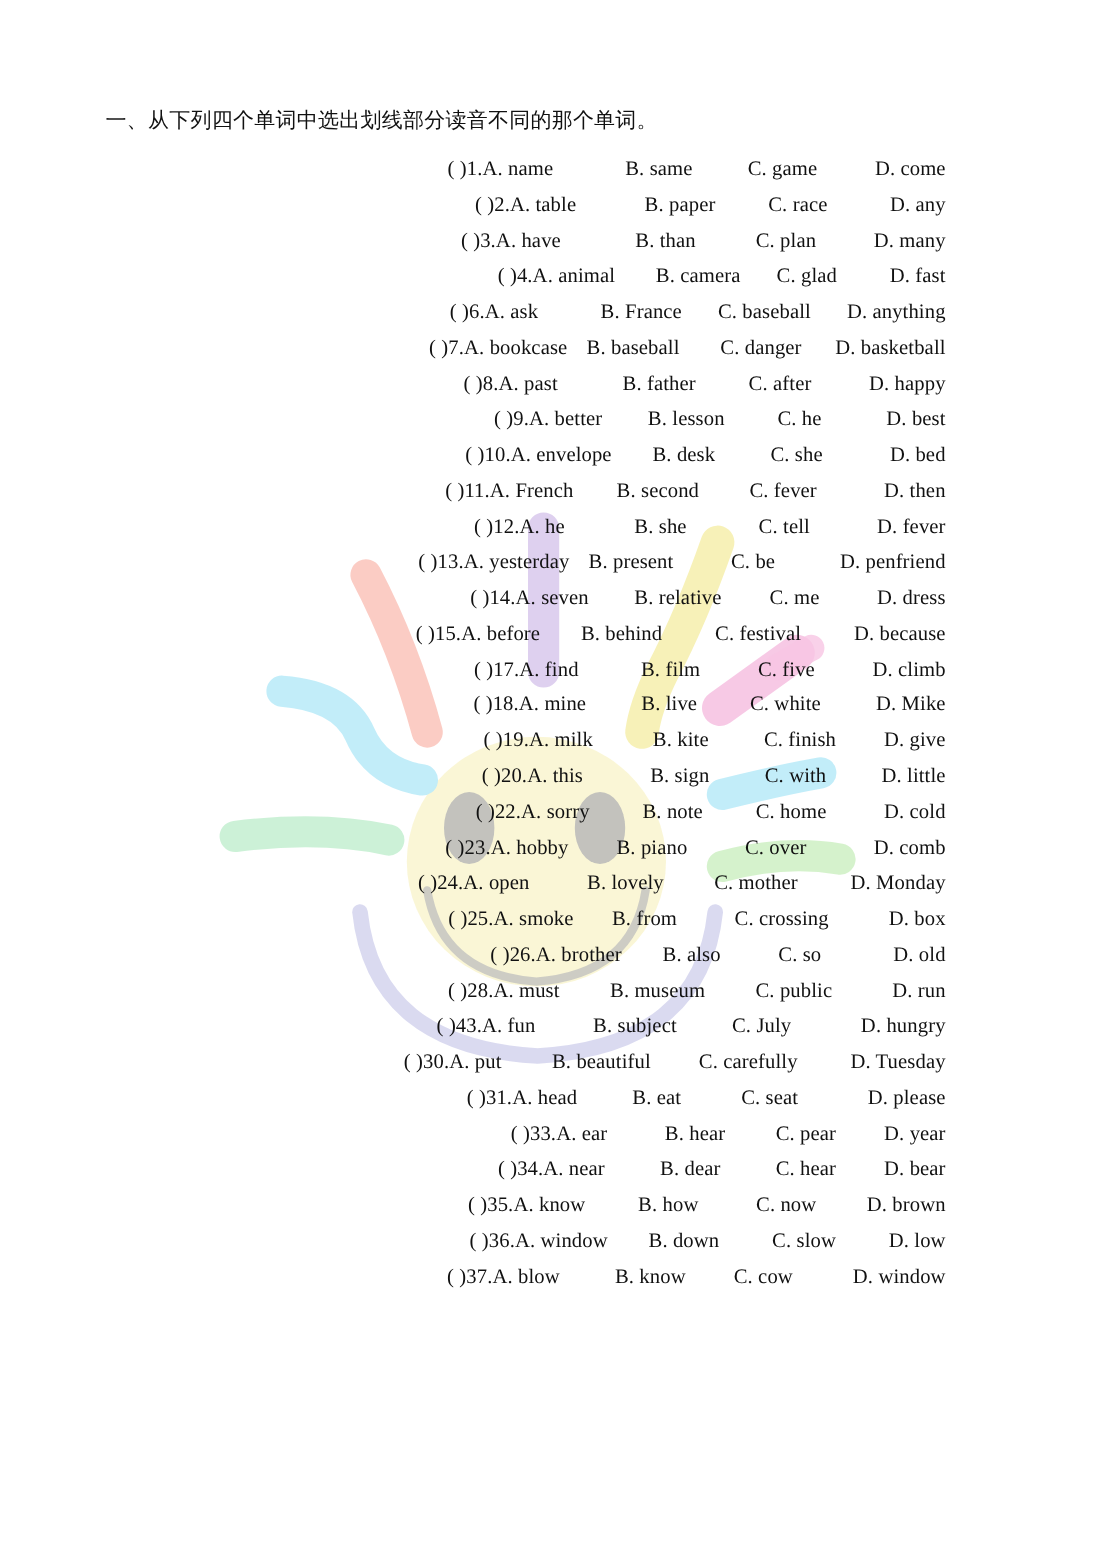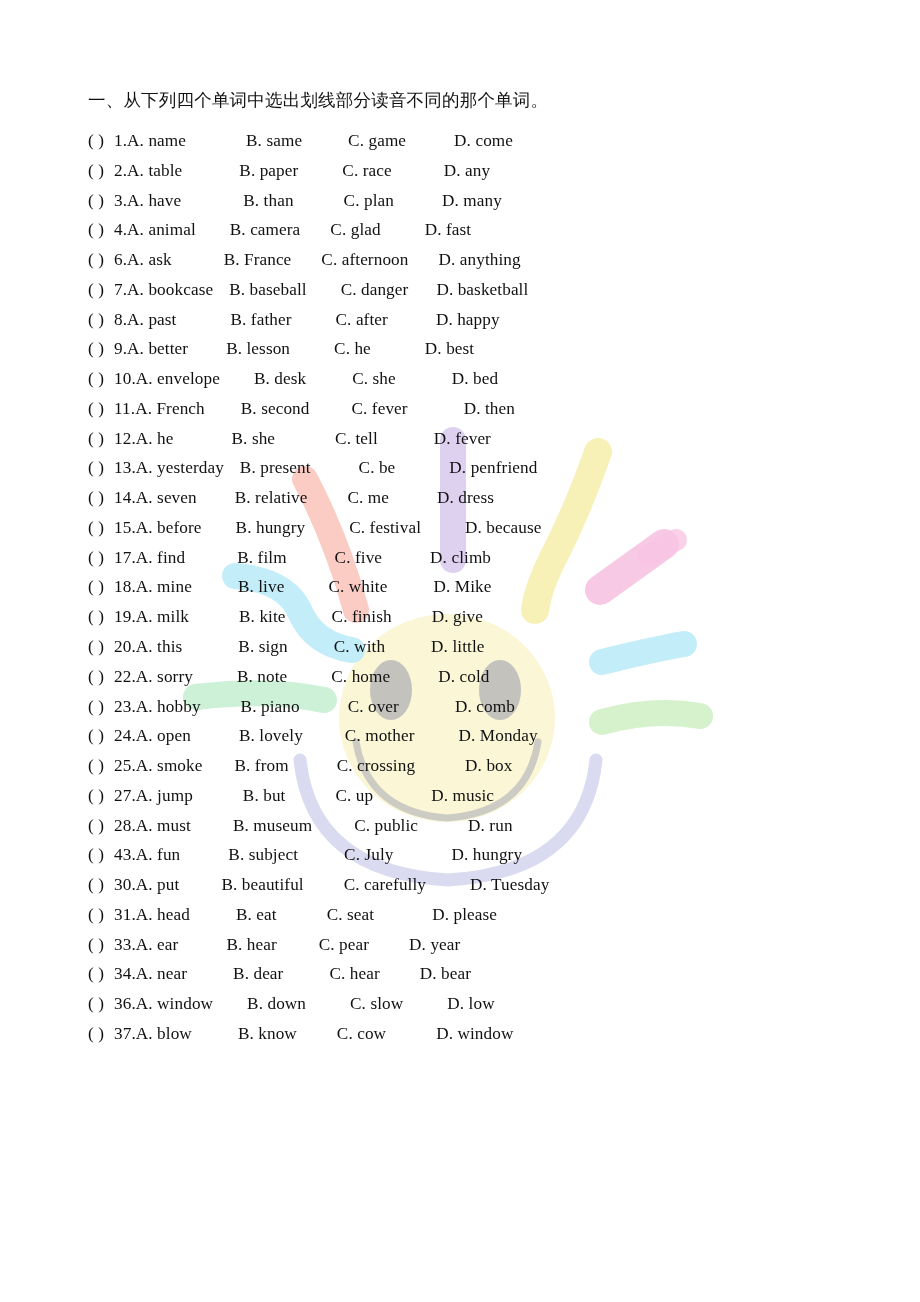--- a/index.html
+++ b/index.html
@@ -26,20 +26,21 @@
     pointer-events: none;
     z-index: 0;
   }
 
   
   #content {
     position: absolute;
     left: 0; top: 0;
     width: 920px; height: 1302px;
     z-index: 2;
+    text-align: right;
   }
 
   .heading {
     position: absolute;
     left: 88px;
     top: 88px;
     font-size: 17.5px;
     letter-spacing: 0.2px;
     white-space: nowrap;
   }
@@ -112,43 +113,44 @@
 
   <div id="content">
 
     <div class="heading">一、从下列四个单词中选出划线部分读音不同的那个单词。</div>
 
     <div class="qlist">
         <div class="qrow"><span class="paren">(    )</span><span class="num">1. </span><span class="opt">A. name</span><span class="g1" style="width: 60px;"></span><span class="opt">B. same</span><span class="g2" style="width: 46px;"></span><span class="opt">C. game</span><span class="g3" style="width: 48px;"></span><span class="opt">D. come</span></div>
         <div class="qrow"><span class="paren">(    )</span><span class="num">2. </span><span class="opt">A. table</span><span class="g1" style="width: 57px;"></span><span class="opt">B. paper</span><span class="g2" style="width: 44px;"></span><span class="opt">C. race</span><span class="g3" style="width: 52px;"></span><span class="opt">D. any</span></div>
         <div class="qrow"><span class="paren">(    )</span><span class="num">3. </span><span class="opt">A. have</span><span class="g1" style="width: 62px;"></span><span class="opt">B. than</span><span class="g2" style="width: 50px;"></span><span class="opt">C. plan</span><span class="g3" style="width: 48px;"></span><span class="opt">D. many</span></div>
         <div class="qrow"><span class="paren">(    )</span><span class="num">4. </span><span class="opt">A. animal</span><span class="g1" style="width: 34px;"></span><span class="opt">B. camera</span><span class="g2" style="width: 30px;"></span><span class="opt">C. glad</span><span class="g3" style="width: 44px;"></span><span class="opt">D. fast</span></div>
-        <div class="qrow"><span class="paren">(    )</span><span class="num">6. </span><span class="opt">A. ask</span><span class="g1" style="width: 52px;"></span><span class="opt">B. France</span><span class="g2" style="width: 30px;"></span><span class="opt">C. afternoon</span><span class="g3" style="width: 30px;"></span><span class="opt">D. anything</span></div>
+        <div class="qrow"><span class="paren">(    )</span><span class="num">6. </span><span class="opt">A. ask</span><span class="g1" style="width: 52px;"></span><span class="opt">B. France</span><span class="g2" style="width: 30px;"></span><span class="opt">C. baseball</span><span class="g3" style="width: 30px;"></span><span class="opt">D. anything</span></div>
         <div class="qrow"><span class="paren">(    )</span><span class="num">7. </span><span class="opt">A. bookcase</span><span class="g1" style="width: 16px;"></span><span class="opt">B. baseball</span><span class="g2" style="width: 34px;"></span><span class="opt">C. danger</span><span class="g3" style="width: 28px;"></span><span class="opt">D. basketball</span></div>
         <div class="qrow"><span class="paren">(    )</span><span class="num">8. </span><span class="opt">A. past</span><span class="g1" style="width: 54px;"></span><span class="opt">B. father</span><span class="g2" style="width: 44px;"></span><span class="opt">C. after</span><span class="g3" style="width: 48px;"></span><span class="opt">D. happy</span></div>
         <div class="qrow"><span class="paren">(    )</span><span class="num">9. </span><span class="opt">A. better</span><span class="g1" style="width: 38px;"></span><span class="opt">B. lesson</span><span class="g2" style="width: 44px;"></span><span class="opt">C. he</span><span class="g3" style="width: 54px;"></span><span class="opt">D. best</span></div>
         <div class="qrow"><span class="paren">(    )</span><span class="num">10.</span><span class="opt">A. envelope</span><span class="g1" style="width: 34px;"></span><span class="opt">B. desk</span><span class="g2" style="width: 46px;"></span><span class="opt">C. she</span><span class="g3" style="width: 56px;"></span><span class="opt">D. bed</span></div>
         <div class="qrow"><span class="paren">(    )</span><span class="num">11.</span><span class="opt">A. French</span><span class="g1" style="width: 36px;"></span><span class="opt">B. second</span><span class="g2" style="width: 42px;"></span><span class="opt">C. fever</span><span class="g3" style="width: 56px;"></span><span class="opt">D. then</span></div>
         <div class="qrow"><span class="paren">(    )</span><span class="num">12.</span><span class="opt">A. he</span><span class="g1" style="width: 58px;"></span><span class="opt">B. she</span><span class="g2" style="width: 60px;"></span><span class="opt">C. tell</span><span class="g3" style="width: 56px;"></span><span class="opt">D. fever</span></div>
         <div class="qrow"><span class="paren">(    )</span><span class="num">13.</span><span class="opt">A. yesterday</span><span class="g1" style="width: 16px;"></span><span class="opt">B. present</span><span class="g2" style="width: 48px;"></span><span class="opt">C. be</span><span class="g3" style="width: 54px;"></span><span class="opt">D. penfriend</span></div>
         <div class="qrow"><span class="paren">(    )</span><span class="num">14.</span><span class="opt">A. seven</span><span class="g1" style="width: 38px;"></span><span class="opt">B. relative</span><span class="g2" style="width: 40px;"></span><span class="opt">C. me</span><span class="g3" style="width: 48px;"></span><span class="opt">D. dress</span></div>
-        <div class="qrow"><span class="paren">(    )</span><span class="num">15.</span><span class="opt">A. before</span><span class="g1" style="width: 34px;"></span><span class="opt">B. hungry</span><span class="g2" style="width: 44px;"></span><span class="opt">C. festival</span><span class="g3" style="width: 44px;"></span><span class="opt">D. because</span></div>
+        <div class="qrow"><span class="paren">(    )</span><span class="num">15.</span><span class="opt">A. before</span><span class="g1" style="width: 34px;"></span><span class="opt">B. behind</span><span class="g2" style="width: 44px;"></span><span class="opt">C. festival</span><span class="g3" style="width: 44px;"></span><span class="opt">D. because</span></div>
         <div class="qrow"><span class="paren">(    )</span><span class="num">17.</span><span class="opt">A. find</span><span class="g1" style="width: 52px;"></span><span class="opt">B. film</span><span class="g2" style="width: 48px;"></span><span class="opt">C. five</span><span class="g3" style="width: 48px;"></span><span class="opt">D. climb</span></div>
         <div class="qrow"><span class="paren">(    )</span><span class="num">18.</span><span class="opt">A. mine</span><span class="g1" style="width: 46px;"></span><span class="opt">B. live</span><span class="g2" style="width: 44px;"></span><span class="opt">C. white</span><span class="g3" style="width: 46px;"></span><span class="opt">D. Mike</span></div>
         <div class="qrow"><span class="paren">(    )</span><span class="num">19.</span><span class="opt">A. milk</span><span class="g1" style="width: 50px;"></span><span class="opt">B. kite</span><span class="g2" style="width: 46px;"></span><span class="opt">C. finish</span><span class="g3" style="width: 40px;"></span><span class="opt">D. give</span></div>
         <div class="qrow"><span class="paren">(    )</span><span class="num">20.</span><span class="opt">A. this</span><span class="g1" style="width: 56px;"></span><span class="opt">B. sign</span><span class="g2" style="width: 46px;"></span><span class="opt">C. with</span><span class="g3" style="width: 46px;"></span><span class="opt">D. little</span></div>
         <div class="qrow"><span class="paren">(    )</span><span class="num">22.</span><span class="opt">A. sorry</span><span class="g1" style="width: 44px;"></span><span class="opt">B. note</span><span class="g2" style="width: 44px;"></span><span class="opt">C. home</span><span class="g3" style="width: 48px;"></span><span class="opt">D. cold</span></div>
         <div class="qrow"><span class="paren">(    )</span><span class="num">23.</span><span class="opt">A. hobby</span><span class="g1" style="width: 40px;"></span><span class="opt">B. piano</span><span class="g2" style="width: 48px;"></span><span class="opt">C. over</span><span class="g3" style="width: 56px;"></span><span class="opt">D. comb</span></div>
         <div class="qrow"><span class="paren">(    )</span><span class="num">24.</span><span class="opt">A. open</span><span class="g1" style="width: 48px;"></span><span class="opt">B. lovely</span><span class="g2" style="width: 42px;"></span><span class="opt">C. mother</span><span class="g3" style="width: 44px;"></span><span class="opt">D. Monday</span></div>
         <div class="qrow"><span class="paren">(    )</span><span class="num">25.</span><span class="opt">A. smoke</span><span class="g1" style="width: 32px;"></span><span class="opt">B. from</span><span class="g2" style="width: 48px;"></span><span class="opt">C. crossing</span><span class="g3" style="width: 50px;"></span><span class="opt">D. box</span></div>
-        <div class="qrow"><span class="paren">(    )</span><span class="num">27.</span><span class="opt">A. jump</span><span class="g1" style="width: 50px;"></span><span class="opt">B. but</span><span class="g2" style="width: 50px;"></span><span class="opt">C. up</span><span class="g3" style="width: 58px;"></span><span class="opt">D. music</span></div>
+        <div class="qrow"><span class="paren">(    )</span><span class="num">26.</span><span class="opt">A. brother</span><span class="g1" style="width: 34px;"></span><span class="opt">B. also</span><span class="g2" style="width: 48px;"></span><span class="opt">C. so</span><span class="g3" style="width: 60px;"></span><span class="opt">D. old</span></div>
         <div class="qrow"><span class="paren">(    )</span><span class="num">28.</span><span class="opt">A. must</span><span class="g1" style="width: 42px;"></span><span class="opt">B. museum</span><span class="g2" style="width: 42px;"></span><span class="opt">C. public</span><span class="g3" style="width: 50px;"></span><span class="opt">D. run</span></div>
         <div class="qrow"><span class="paren">(    )</span><span class="num">43.</span><span class="opt">A. fun</span><span class="g1" style="width: 48px;"></span><span class="opt">B. subject</span><span class="g2" style="width: 46px;"></span><span class="opt">C. July</span><span class="g3" style="width: 58px;"></span><span class="opt">D. hungry</span></div>
         <div class="qrow"><span class="paren">(    )</span><span class="num">30.</span><span class="opt">A. put</span><span class="g1" style="width: 42px;"></span><span class="opt">B. beautiful</span><span class="g2" style="width: 40px;"></span><span class="opt">C. carefully</span><span class="g3" style="width: 44px;"></span><span class="opt">D. Tuesday</span></div>
         <div class="qrow"><span class="paren">(    )</span><span class="num">31.</span><span class="opt">A. head</span><span class="g1" style="width: 46px;"></span><span class="opt">B. eat</span><span class="g2" style="width: 50px;"></span><span class="opt">C. seat</span><span class="g3" style="width: 58px;"></span><span class="opt">D. please</span></div>
         <div class="qrow"><span class="paren">(    )</span><span class="num">33.</span><span class="opt">A. ear</span><span class="g1" style="width: 48px;"></span><span class="opt">B. hear</span><span class="g2" style="width: 42px;"></span><span class="opt">C. pear</span><span class="g3" style="width: 40px;"></span><span class="opt">D. year</span></div>
         <div class="qrow"><span class="paren">(    )</span><span class="num">34.</span><span class="opt">A. near</span><span class="g1" style="width: 46px;"></span><span class="opt">B. dear</span><span class="g2" style="width: 46px;"></span><span class="opt">C. hear</span><span class="g3" style="width: 40px;"></span><span class="opt">D. bear</span></div>
+        <div class="qrow"><span class="paren">(    )</span><span class="num">35.</span><span class="opt">A. know</span><span class="g1" style="width: 44px;"></span><span class="opt">B. how</span><span class="g2" style="width: 48px;"></span><span class="opt">C. now</span><span class="g3" style="width: 42px;"></span><span class="opt">D. brown</span></div>
         <div class="qrow"><span class="paren">(    )</span><span class="num">36.</span><span class="opt">A. window</span><span class="g1" style="width: 34px;"></span><span class="opt">B. down</span><span class="g2" style="width: 44px;"></span><span class="opt">C. slow</span><span class="g3" style="width: 44px;"></span><span class="opt">D. low</span></div>
         <div class="qrow"><span class="paren">(    )</span><span class="num">37.</span><span class="opt">A. blow</span><span class="g1" style="width: 46px;"></span><span class="opt">B. know</span><span class="g2" style="width: 40px;"></span><span class="opt">C. cow</span><span class="g3" style="width: 50px;"></span><span class="opt">D. window</span></div>
       </div>
 
   </div>
 </div>
 
 </body></html>

